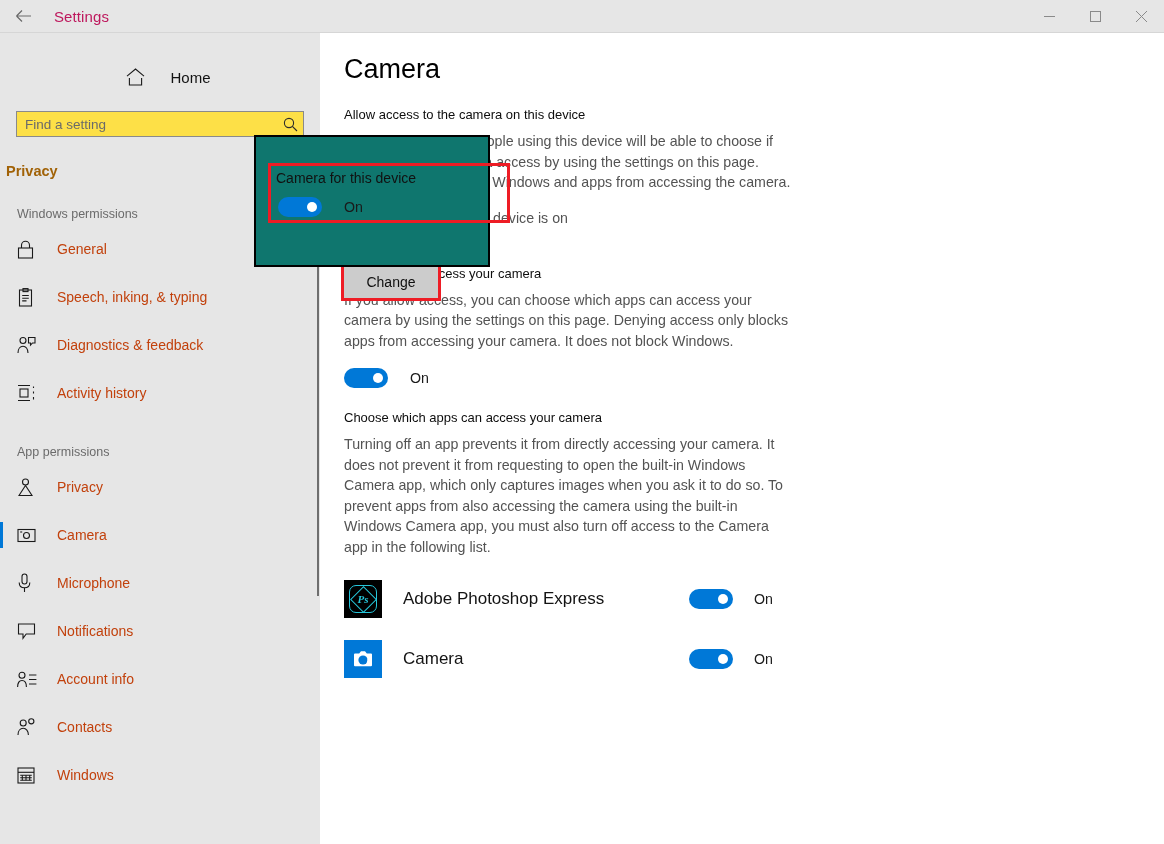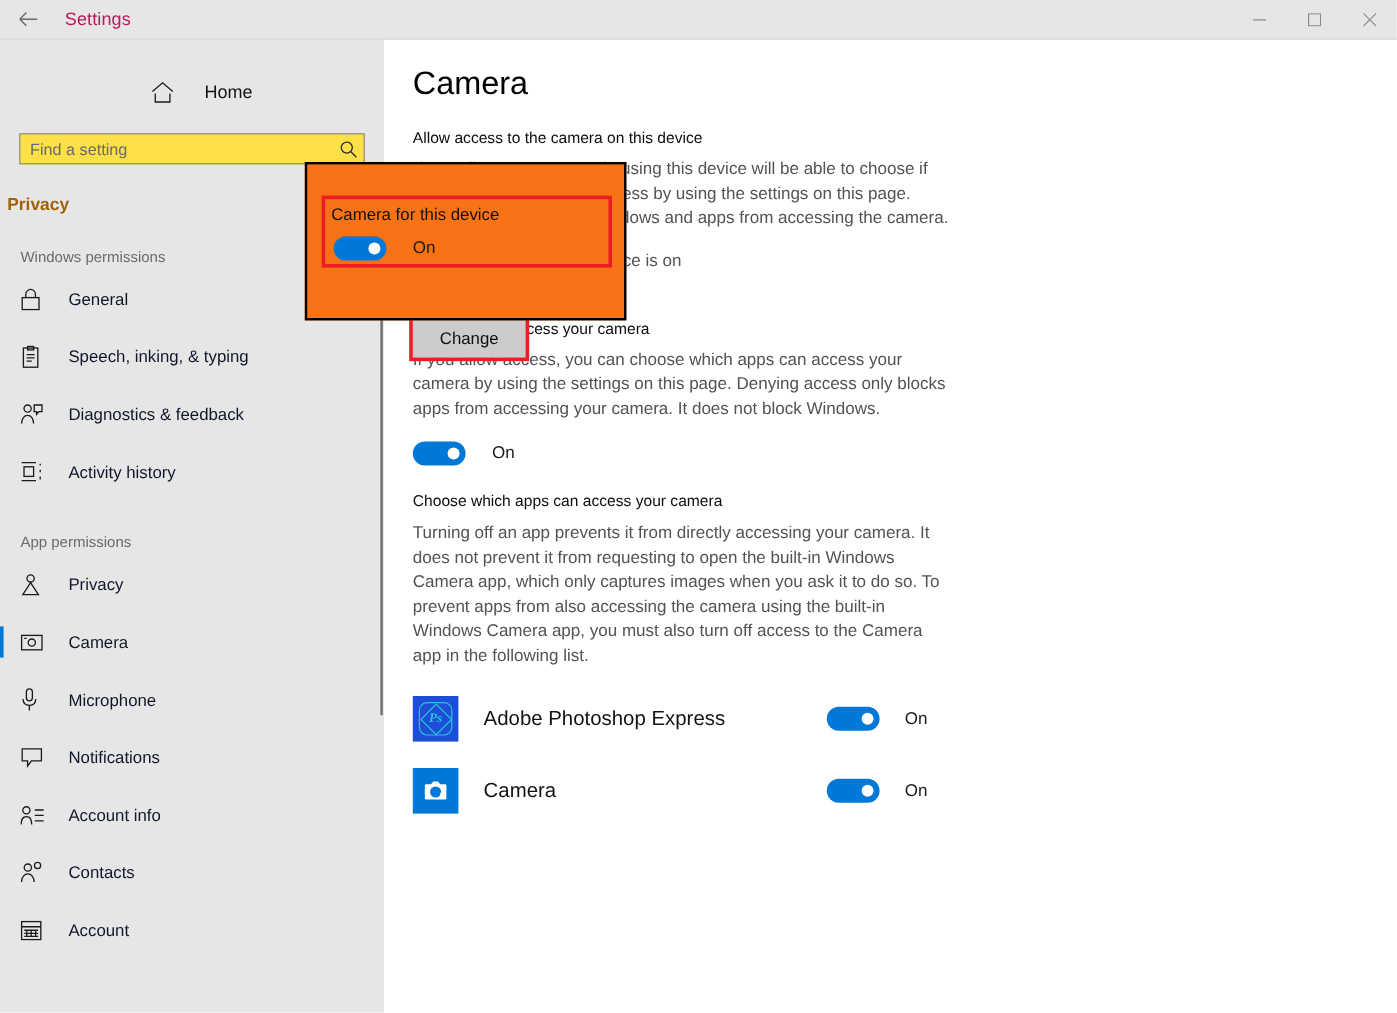--- a/index.html
+++ b/index.html
@@ -119,21 +119,21 @@
   }
   .nav-item .ico {
     width: 24px;
     display: flex;
     align-items: center;
     justify-content: flex-start;
     color: #1a1a1a;
   }
   .nav-item .lbl {
     font-size: 14px;
-    color: #0f172a;
+    color: #c2410c;
     margin-left: 16px;
     white-space: nowrap;
   }
   .nav-item.selected::before {
     content: "";
     position: absolute;
     left: 0; top: 11px;
     width: 3px; height: 26px;
     background: #0078d7;
   }
@@ -254,21 +254,21 @@
   }
   .app-row .toggle { flex: 0 0 44px; }
   .app-row .state {
     font-size: 14.2px;
     color: #1a1a1a;
     margin-left: 21px;
     width: 30px;
   }
 
   
-  .ps-icon { background: #1d4ed8; text-align: center; }
+  .ps-icon { background: #000000; text-align: center; }
   .ps-sq {
     position: absolute;
     left: 5px; top: 5px;
     width: 28px; height: 28px;
     border: 1.5px solid #26c6da;
     border-radius: 7px;
     box-sizing: border-box;
   }
   .ps-dia {
     position: absolute;
@@ -288,22 +288,22 @@
     font-style: italic;
     font-weight: bold;
   }
   
   .cam-icon { background: #0078d7; }
 
   
   #popup {
     position: absolute;
     left: 254px; top: 135px;
-    width: 268px; height: 132px;
-    background: #f97316;
+    width: 236px; height: 132px;
+    background: #0f766e;
     border: 2px solid #000000;
     box-sizing: border-box;
     z-index: 20;
   }
   #popup-highlight {
     position: absolute;
     left: 12px; top: 26px;
     width: 242px; height: 60px;
     border: 3px solid #ee1c25;
     box-sizing: border-box;
@@ -491,21 +491,21 @@
 
   <div class="nav-item">
     <span class="ico">
       <svg width="18" height="18" viewBox="0 0 18 18" fill="none" stroke="currentColor" stroke-width="1.1">
         <rect x="1" y="2" width="16" height="15"></rect>
         <path d="M1 6.3H17"></path>
         <path d="M5.3 9.2V14.3M9 9.2V14.3M12.7 9.2V14.3"></path>
         <path d="M3.2 9.2H14.8M3.2 11.8H14.8M3.2 14.3H14.8"></path>
       </svg>
     </span>
-    <span class="lbl">Account</span>
+    <span class="lbl">Windows</span>
   </div>
 
   <div id="sidebar-scrollbar">
     <div id="sidebar-scroll-thumb"></div>
   </div>
 </div>
 
 <div id="main">
 
   <h1 id="page-title">Camera</h1>

